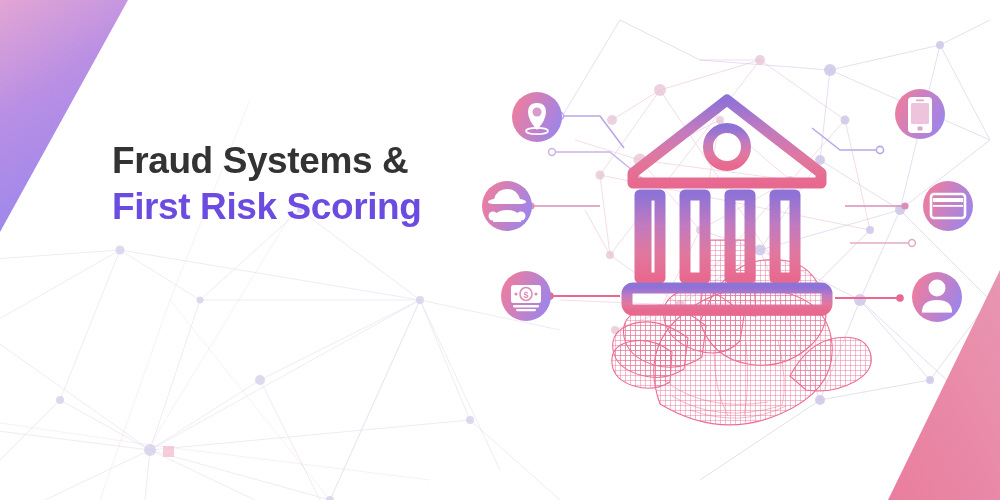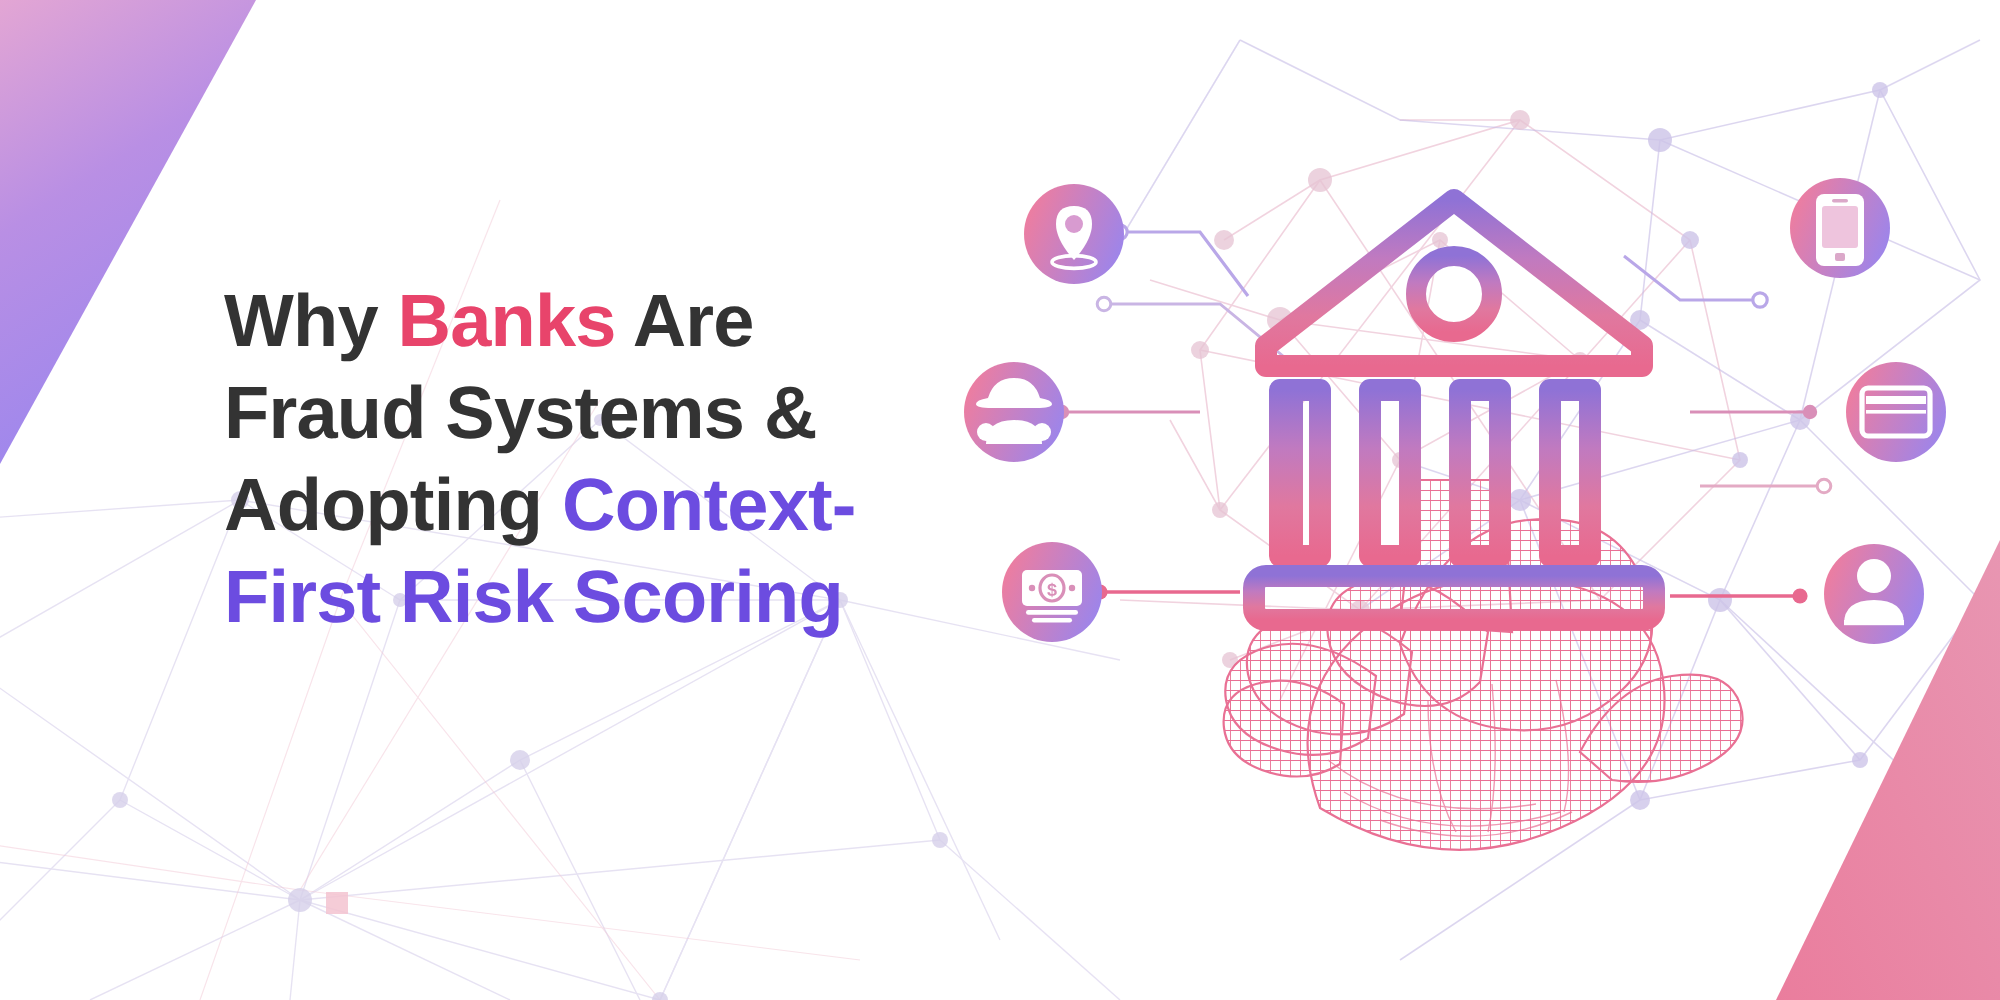--- a/index.html
+++ b/index.html
@@ -301,26 +301,20 @@
         <circle cx="937" cy="297" r="25" fill="url(#iconGrad)"></circle>
         <circle cx="937" cy="288" r="8.5" fill="#ffffff"></circle>
         <path d="M922 312 q0 -12 15 -12 q15 0 15 12 Z" fill="#ffffff"></path>
         <rect x="922" y="310" width="30" height="2.6" fill="#ffffff"></rect>
       </g>
     </g>
   </svg>
 
   <div id="headline-block">
     <div class="hl-line">
-      <span>Why </span><span class="hl-accent-pink">Banks</span><span> Are</span>
-    </div>
-    <div class="hl-line">
       <span>Fraud Systems &amp;</span>
-    </div>
-    <div class="hl-line">
-      <span>Adopting </span><span class="hl-accent-purple">Context-</span>
     </div>
     <div class="hl-line hl-accent-purple">
       <span>First Risk Scoring</span>
     </div>
   </div>
 
 </div>
 
 </body></html>

